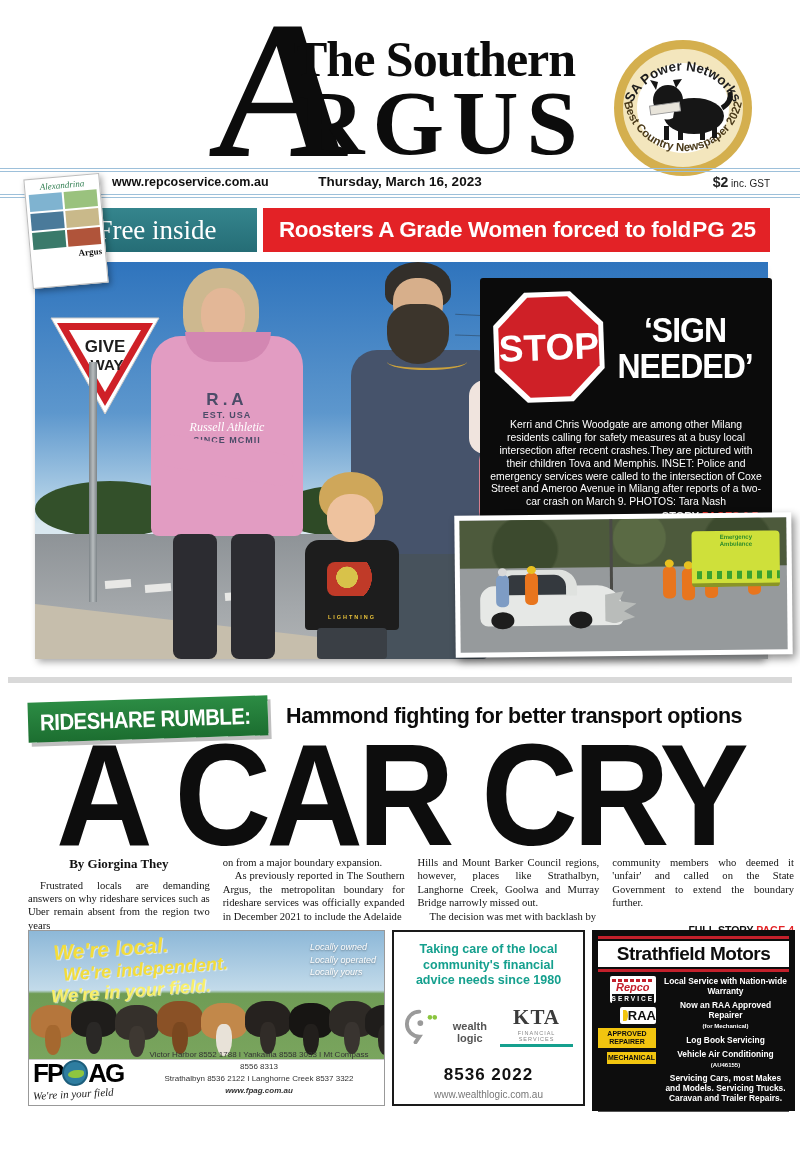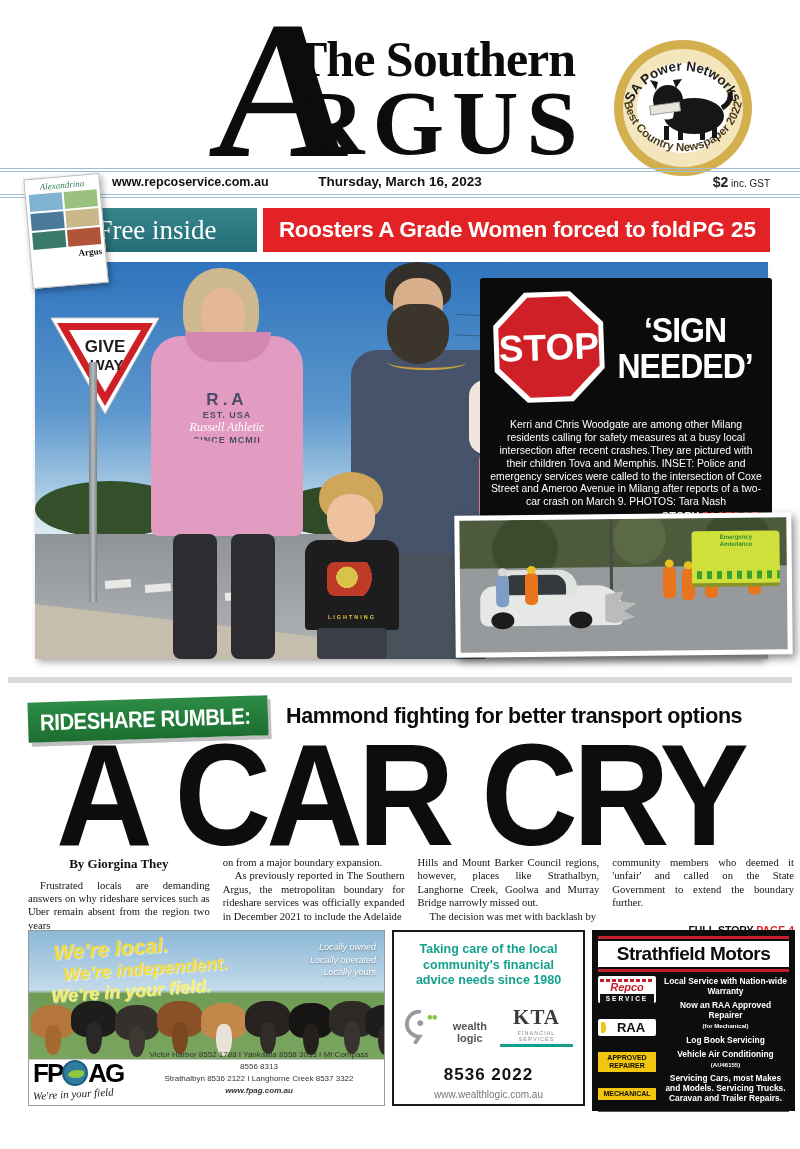--- a/index.html
+++ b/index.html
@@ -135,21 +135,21 @@
   .fullstory { text-align:right; margin-top:14px; font-family:"Liberation Sans", sans-serif; font-weight:bold; font-size:10.5px; }
   .fullstory .red { color:#e32226; }
 
   
   .ad-fpag { position:absolute; left:28px; top:930px; width:357px; height:176px; border:1px solid #999; overflow:hidden;
              background:linear-gradient(180deg,#8db8d8 0%,#c3dbea 34%,#6f9c55 36%,#7aa55e 74%,#fff 74%); }
   .fpag-script { position:absolute; color:#f2dc3c; font-style:italic; font-weight:bold; text-shadow:1px 1px 0 rgba(255,255,255,.55); transform:rotate(-4deg); white-space:nowrap; }
   .fp1 { left:24px; top:6px; font-size:21px; }
   .fp2 { left:34px; top:28px; font-size:18px; }
   .fp3 { left:22px; top:50px; font-size:18px; color:#f8ef6a; }
-  .fpag-right { position:absolute; right:8px; top:10px; text-align:right; color:#fff; font-style:italic; font-size:9px; line-height:1.4; text-shadow:0 1px 2px rgba(0,0,0,.4); }
+  .fpag-right { position:absolute; right:8px; top:10px; text-align:left; color:#fff; font-style:italic; font-size:9px; line-height:1.4; text-shadow:0 1px 2px rgba(0,0,0,.4); }
   .cow { position:absolute; }
   .cow .body { position:absolute; left:0; top:0; width:100%; height:62%; border-radius:45% 45% 35% 35%; }
   .cow .head { position:absolute; left:32%; bottom:8%; width:36%; height:55%; border-radius:40% 40% 50% 50%; }
   .fpag-bar { position:absolute; left:0; bottom:0; width:100%; height:46px; background:#fff; border-top:1px solid #ccc; }
   .fpag-logo { position:absolute; left:4px; bottom:6px; width:108px; }
   .fpag-letters { font-weight:bold; font-size:26px; color:#000000; letter-spacing:-2px; line-height:1; }
   .fpag-globe { display:inline-block; width:26px; height:26px; background:#2e7da0; border-radius:50%; vertical-align:-4px; border:2px solid #1d5e7c; position:relative; }
   .fpag-globe::after { content:""; position:absolute; left:4px; top:8px; width:16px; height:8px; background:#8ec63f; border-radius:60% 30% 50% 40%; }
   .fpag-handwrite { font-family:"Liberation Serif", serif; font-style:italic; font-size:11px; color:#222; transform:rotate(-3deg); margin-top:1px; }
   .fpag-contacts { position:absolute; right:6px; bottom:8px; width:238px; text-align:center; font-size:8px; color:#333; line-height:1.5; }
@@ -163,21 +163,21 @@
   .kta { text-align:center; }
   .kta-name { font-family:"Liberation Serif", serif; font-weight:bold; font-size:21px; color:#3b3b3b; letter-spacing:1px; }
   .kta-sub { font-size:5.5px; letter-spacing:1px; color:#888; border-bottom:3px solid #15a08e; padding-bottom:2px; }
   .wl-phone { font-weight:bold; font-size:17px; color:#111; margin-top:18px; letter-spacing:1px; }
   .wl-url { font-size:10px; color:#777; margin-top:4px; }
 
   .ad-strath { position:absolute; left:592px; top:930px; width:203px; height:181px; background:#0d0d0d; padding:4px 6px; }
   .st-redline { height:3px; background:#c3202b; margin:2px 0; }
   .st-title { background:#fff; text-align:center; font-weight:bold; font-size:19px; color:#0d0d0d; padding:2px 0; letter-spacing:-0.5px; }
   .st-rows { display:flex; margin-top:4px; }
-  .st-logos { width:58px; flex:0 0 58px; display:flex; flex-direction:column; gap:16px; }
+  .st-logos { width:58px; flex:0 0 58px; display:flex; flex-direction:column; gap:4px;align-items:flex-end; }
   .repco-box { background:#fff; border-radius:2px; padding:2px 2px 0 2px; }
   .repco-name { color:#c3202b; font-weight:bold; font-style:italic; font-size:11px; text-align:center; line-height:1; }
   .repco-stripes { height:3px; background:repeating-linear-gradient(90deg,#c3202b 0 4px,#fff 4px 6px); margin-top:1px; }
   .repco-service { background:#111; color:#fff; font-size:6.5px; letter-spacing:2px; text-align:center; font-weight:bold; padding:1px 0; margin-top:1px; }
   .raa-box { background:#fff; border-radius:2px; text-align:center; font-weight:bold; font-size:13px; color:#0d0d0d; position:relative; padding:1px 0 1px 8px; }
   .raa-box::before { content:""; position:absolute; left:3px; top:3px; width:5px; height:11px; background:#f2c50f; border-radius:0 60% 60% 0; }
   .yellow-box { background:#f2c50f; color:#0d0d0d; font-weight:bold; font-size:7px; text-align:center; padding:2px 1px; line-height:1.15; }
   .st-items { flex:1; padding-left:6px; color:#fff; }
   .st-item { font-weight:bold; font-size:8.4px; line-height:1.2; margin-bottom:4px;text-align:center; }
   .st-item .small { font-weight:bold; font-size:6px; }

